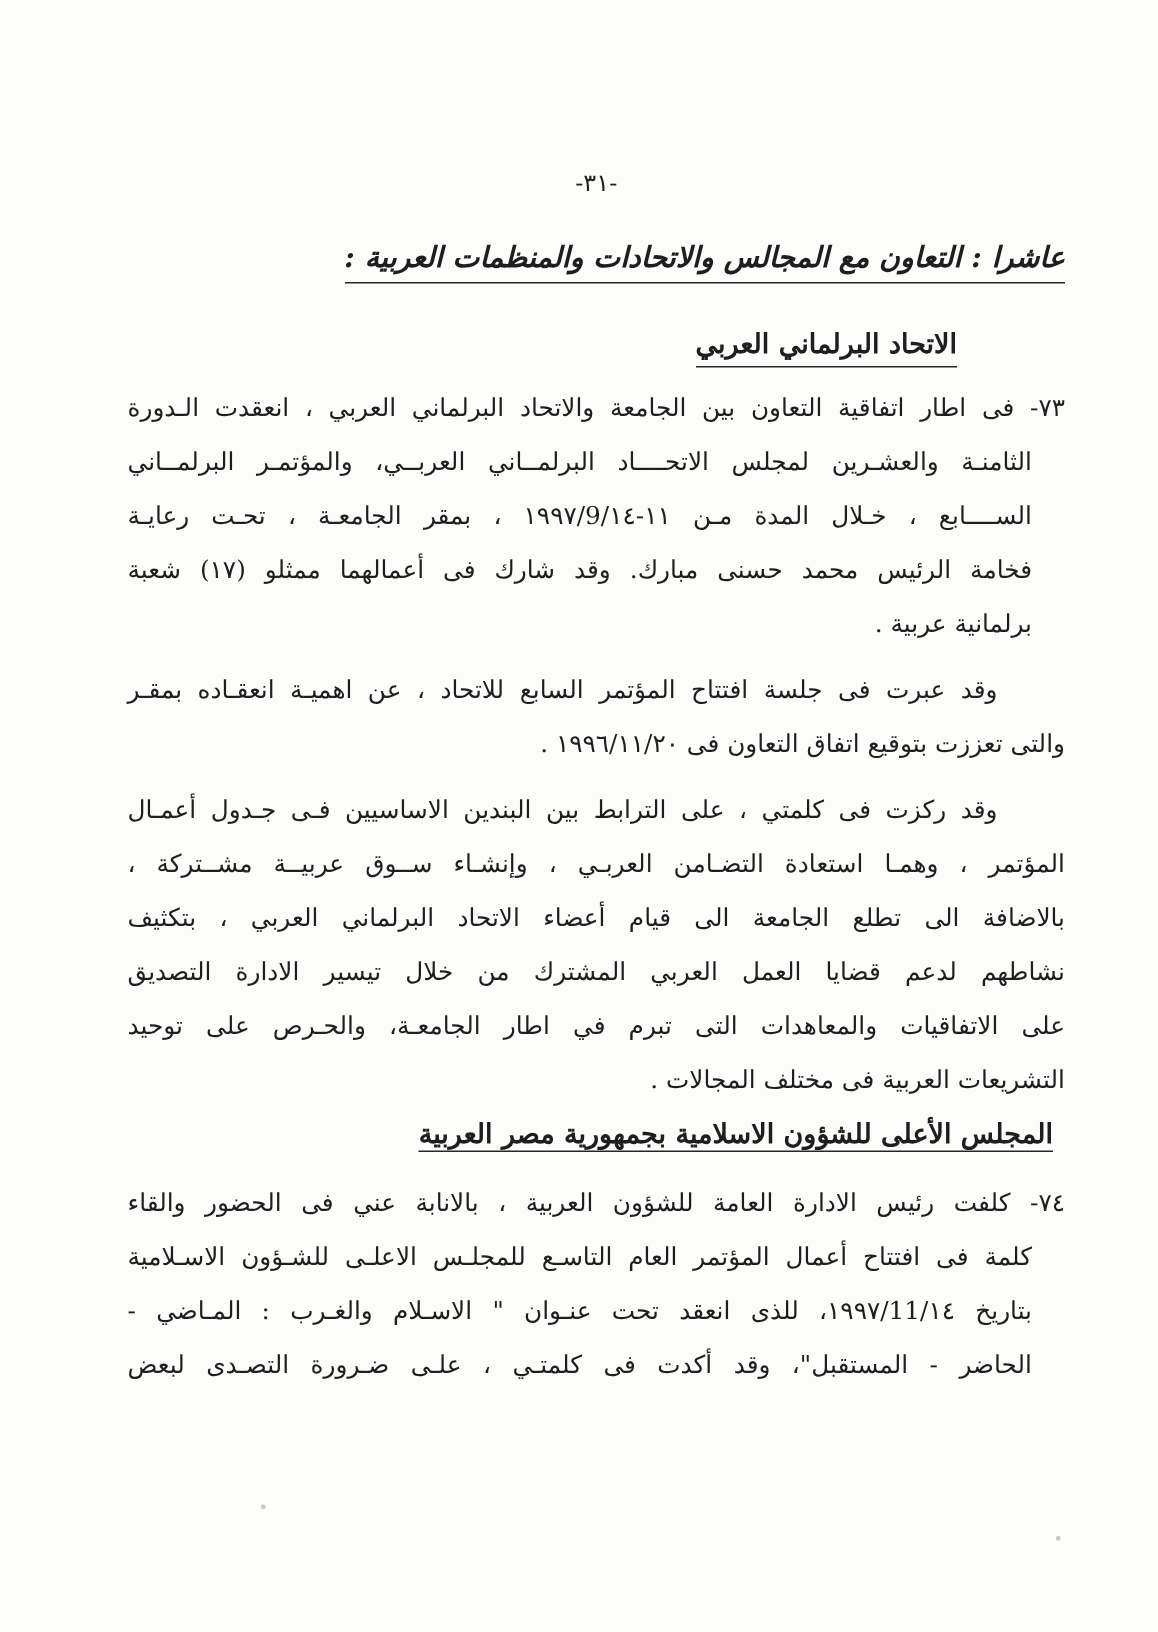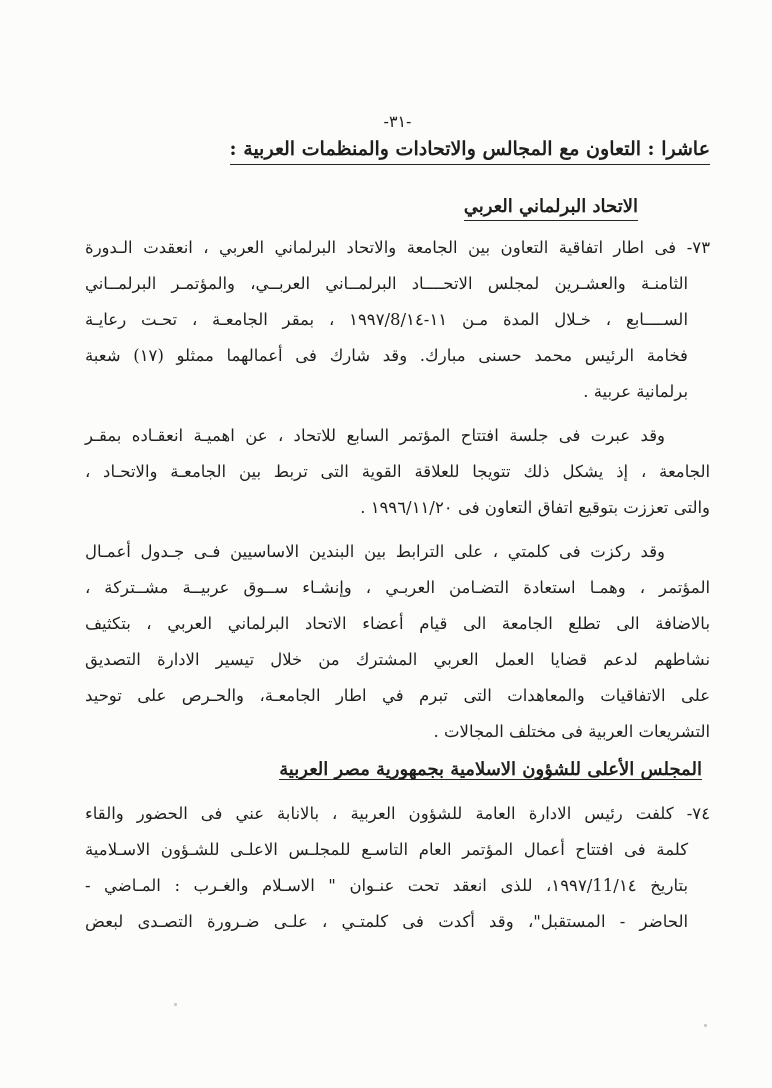--- a/index.html
+++ b/index.html
@@ -11,21 +11,21 @@
     direction:rtl;
     font-family:"DejaVu Serif","Liberation Serif",serif;
     color:#1e1e1e;
     overflow:hidden;
   }
   .content{position:absolute;top:112px;right:62px;left:85px;}
   .page-num{
     text-align:center;font-size:16px;line-height:20px;
     letter-spacing:2px;direction:rtl;
   }
-  .h1{font-size:19px;font-weight:bold;line-height:32px;}
+  .h1{margin-top:24px;font-size:19px;font-weight:bold;line-height:32px;font-style:italic;}
   .h1 .u{border-bottom:1.5px solid #262626;padding-bottom:5px;}
   .h2{margin-top:26px;font-size:18px;font-weight:bold;line-height:32px;padding-right:72px;}
   .h2 .u{border-bottom:1.5px solid #262626;padding-bottom:4px;}
   .h3{font-size:18px;font-weight:bold;line-height:38px;padding-right:8px;}
   .h3 .u{border-bottom:1.5px solid #262626;padding-bottom:0;}
   .body-block{margin-top:8px;font-size:16.5px;}
   .line{
     line-height:36px;
     text-align:justify;
     text-align-last:justify;
@@ -48,28 +48,27 @@
       <span class="u">عاشرا : التعاون مع المجالس والاتحادات والمنظمات العربية :</span>
     </div>
 
     <div class="h2">
       <span class="u">الاتحاد البرلماني العربي</span>
     </div>
 
     <div class="body-block">
       <div class="line">٧٣- فى اطار اتفاقية التعاون بين الجامعة والاتحاد البرلماني العربي ، انعقدت الـدورة</div>
       <div class="line cont">الثامنـة والعشـرين لمجلس الاتحــــاد البرلمــاني العربــي، والمؤتمـر البرلمــاني</div>
-      <div class="line cont">الســــابع ، خـلال المدة مـن ١١-١٩٩٧/8/١٤ ، بمقر الجامعـة ، تحـت رعايـة</div>
+      <div class="line cont">الســــابع ، خـلال المدة مـن ١١-١٩٩٧/9/١٤ ، بمقر الجامعـة ، تحـت رعايـة</div>
       <div class="line cont">فخامة الرئيس محمد حسنى مبارك.  وقد شارك فى أعمالهما ممثلو (١٧) شعبة</div>
       <div class="line cont end">برلمانية عربية .</div>
     </div>
 
     <div class="body-block">
       <div class="line ind">وقد عبرت فى جلسة افتتاح المؤتمر السابع للاتحاد ،  عن اهميـة انعقـاده بمقـر</div>
-      <div class="line">الجامعة ، إذ يشكل ذلك تتويجا للعلاقة القوية التى تربط بين  الجامعـة والاتحـاد ،</div>
       <div class="line end">والتى تعززت بتوقيع اتفاق التعاون فى ١٩٩٦/١١/٢٠ .</div>
     </div>
 
     <div class="body-block">
       <div class="line ind">وقد ركزت فى كلمتي ، على الترابط بين البندين الاساسيين فـى جـدول أعمـال</div>
       <div class="line">المؤتمر ، وهمـا استعادة التضـامن العربـي ، وإنشـاء ســوق عربيــة مشــتركة ،</div>
       <div class="line">بالاضافة الى تطلع الجامعة الى قيام  أعضاء الاتحاد البرلماني العربي ،  بتكثيف</div>
       <div class="line">نشاطهم لدعم قضايا العمل العربي المشترك من خلال تيسير  الادارة التصديق</div>
       <div class="line">على الاتفاقيات والمعاهدات التى تبرم في اطار الجامعـة، والحـرص على توحيد</div>
       <div class="line end">التشريعات العربية فى مختلف المجالات .</div>

